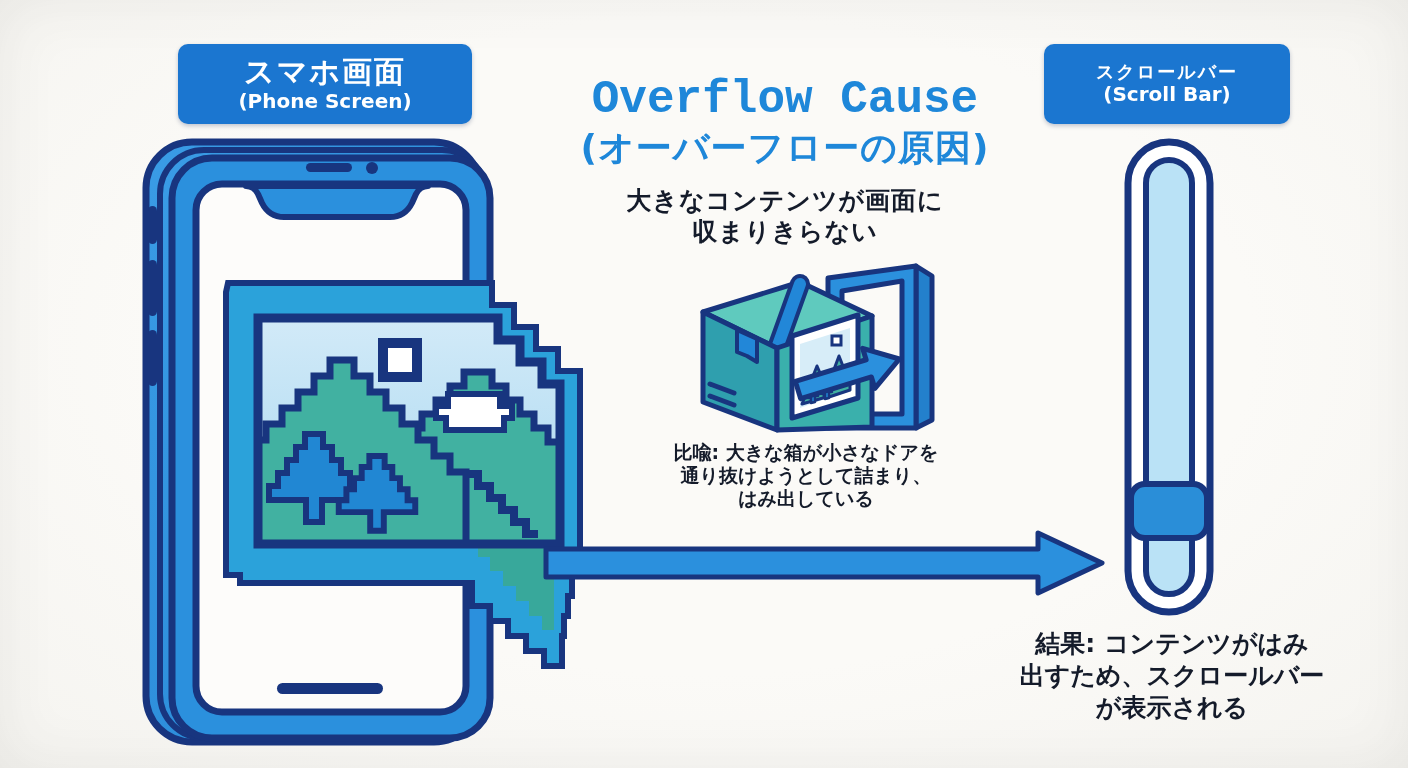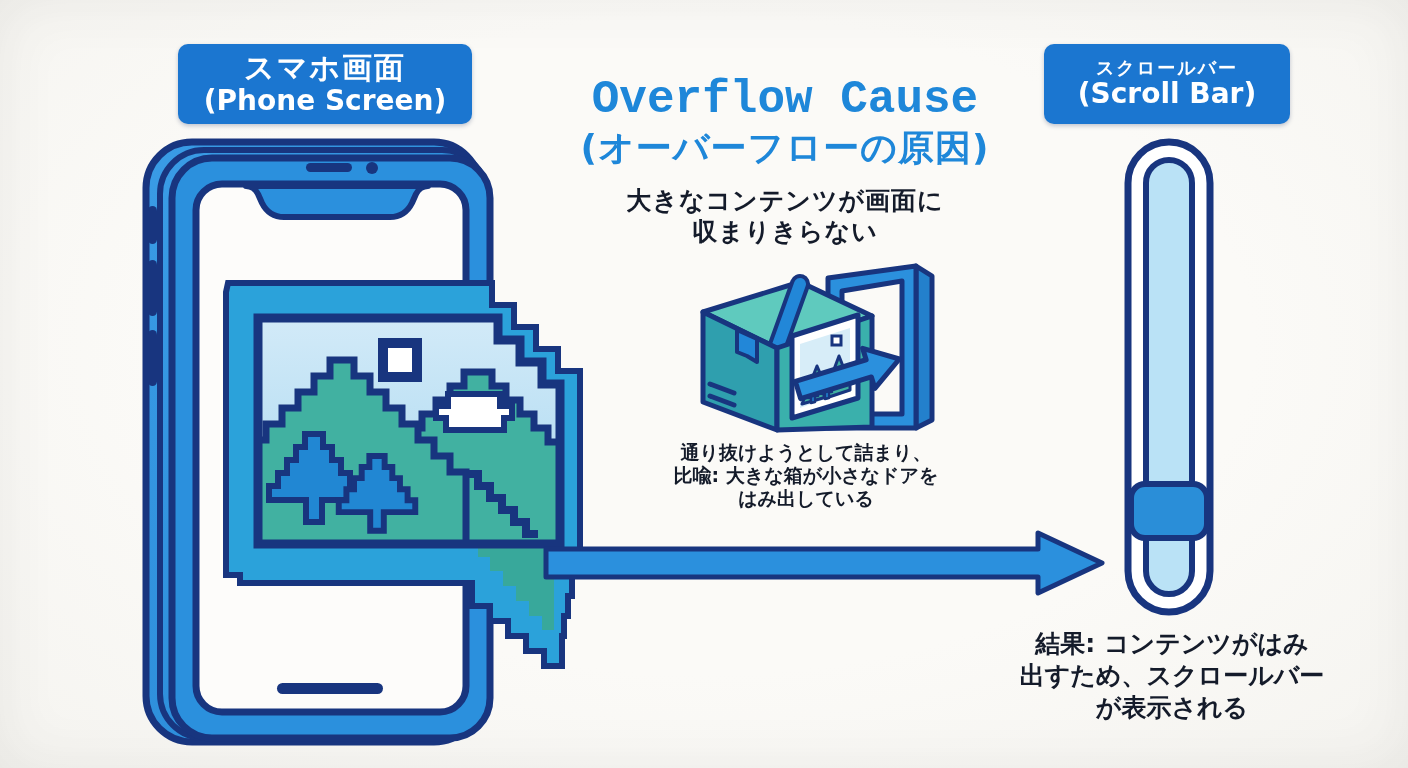--- a/index.html
+++ b/index.html
@@ -17,21 +17,21 @@
   .abs{position:absolute;}
   
   .badge{
     background:var(--badge-blue,#1b76d0);
     border-radius:10px;color:#fff;text-align:center;
     display:flex;flex-direction:column;justify-content:center;
     box-shadow:0 2px 4px rgba(20,40,90,.25);
     font-weight:bold;line-height:1.15;align-items:center;
   }
   .badge .jp{font-size:30px;letter-spacing:2px;}
-  .badge .en{font-size:28px;}
+  .badge .en{font-size:20px;}
   .title-block{text-align:center;color:var(--title-blue,#1e87d9);font-weight:bold;}
   .title-en{font-size:46px;letter-spacing:0px;line-height:1.05;font-family:Liberation Mono, monospace;}
   .title-jp{font-size:36px;letter-spacing:1px;}
   .subtitle{text-align:center;color:var(--text-black,#141b2a);font-weight:bold;
     font-size:25px;line-height:1.22;letter-spacing:1px;}
   .caption{text-align:center;color:var(--text-black,#141b2a);font-weight:bold;}
   .caption.metaphor{font-size:19px;line-height:1.2;}
   .caption.result{font-size:25px;line-height:1.28;}
   
   .s-navy{stroke:var(--outline-navy,#18357f);}
@@ -184,22 +184,22 @@
     <div class="title-en">Overflow Cause</div>
     <div class="title-jp">(オーバーフローの原因)</div>
   </div>
 
   <div class="abs subtitle" style="left:585px;top:186px;width:400px;">
     <div>大きなコンテンツが画面に</div>
     <div>収まりきらない</div>
   </div>
 
   <div class="abs caption metaphor" style="left:651px;top:441px;width:310px;">
+    <div>比喩: 大きな箱が小さなドアを</div>
     <div>通り抜けようとして詰まり、</div>
-    <div>比喩: 大きな箱が小さなドアを</div>
     <div>はみ出している</div>
   </div>
 
   <div class="abs caption result" style="left:992px;top:628px;width:360px;">
     <div>結果: コンテンツがはみ</div>
     <div>出すため、スクロールバー</div>
     <div>が表示される</div>
   </div>
 
 </div>

